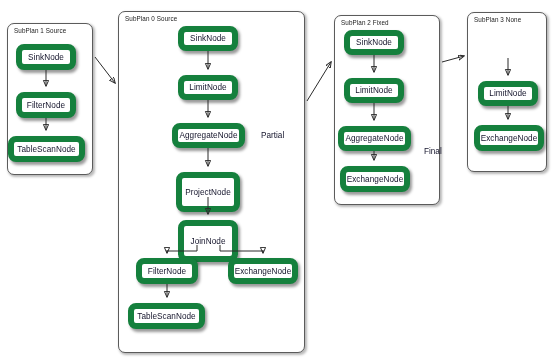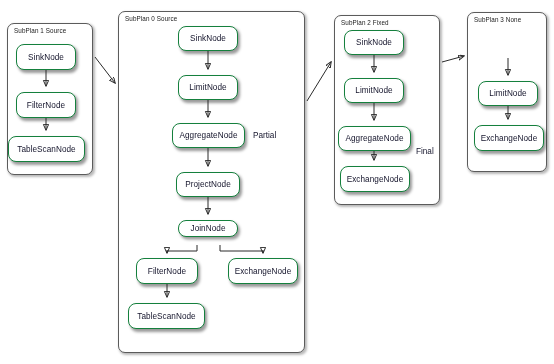--- a/index.html
+++ b/index.html
@@ -41,38 +41,39 @@
     letter-spacing: 0.1px;
     white-space: nowrap;
     line-height: 8px;
   }
 
   
   .node {
     position: absolute;
     box-sizing: border-box;
     background: #ffffff;
-    border: 1px solid #15803d;
+    border: 6px solid #15803d;
     border-radius: 8px;
     box-shadow: 2px 2.5px 3px rgba(0,0,0,0.40);
     display: flex;
     align-items: center;
     justify-content: center;
     font-size: 8.2px;
     color: #14142b;
     white-space: nowrap;
     letter-spacing: 0.05px;
   }
 
   
   .side-label {
     position: absolute;
     font-size: 8.2px;
     color: #14142b;
     white-space: nowrap;
+    margin-left: 8px;
   }
 
   
   #edges {
     position: absolute;
     inset: 0;
     width: 554px;
     height: 364px;
     pointer-events: none;
   }
@@ -94,22 +95,22 @@
   <div class="node" style="left:16px; top:92px; width:60px; height:26px;">FilterNode</div>
   <div class="node" style="left:8px; top:136px; width:77px; height:26px;">TableScanNode</div>
 
   <div class="subplan" style="left:118px; top:11px; width:187px; height:342px;">
     <div class="subplan-title">SubPlan 0 Source</div>
   </div>
   <div class="node" style="left:178px; top:26px; width:60px; height:25px;">SinkNode</div>
   <div class="node" style="left:178px; top:75px; width:60px; height:25px;">LimitNode</div>
   <div class="node" style="left:172px; top:123px; width:73px; height:25px;">AggregateNode</div>
   <div class="side-label" style="left:253px; top:131px;">Partial</div>
-  <div class="node" style="left:176px; top:172px; width:64px; height:25px;">ProjectNode</div>
-  <div class="node" style="left:178px; top:220px; width:60px; height:17px;">JoinNode</div>
+  <div class="node" style="left:176px; top:172px; width:64px; height:40px;">ProjectNode</div>
+  <div class="node" style="left:178px; top:220px; width:60px; height:42px;">JoinNode</div>
   <div class="node" style="left:136px; top:258px; width:62px; height:26px;">FilterNode</div>
   <div class="node" style="left:228px; top:258px; width:70px; height:26px;">ExchangeNode</div>
   <div class="node" style="left:128px; top:303px; width:77px; height:26px;">TableScanNode</div>
 
   <div class="subplan" style="left:334px; top:15px; width:106px; height:190px;">
     <div class="subplan-title">SubPlan 2 Fixed</div>
   </div>
   <div class="node" style="left:344px; top:30px; width:60px; height:25px;">SinkNode</div>
   <div class="node" style="left:344px; top:78px; width:60px; height:25px;">LimitNode</div>
   <div class="node" style="left:338px; top:126px; width:73px; height:25px;">AggregateNode</div>

